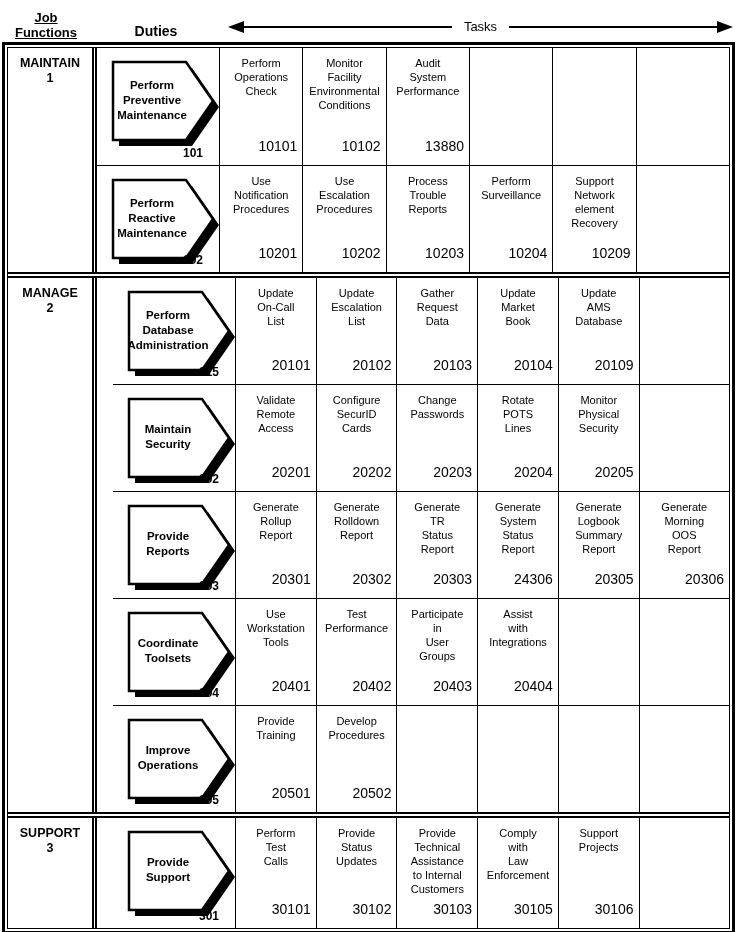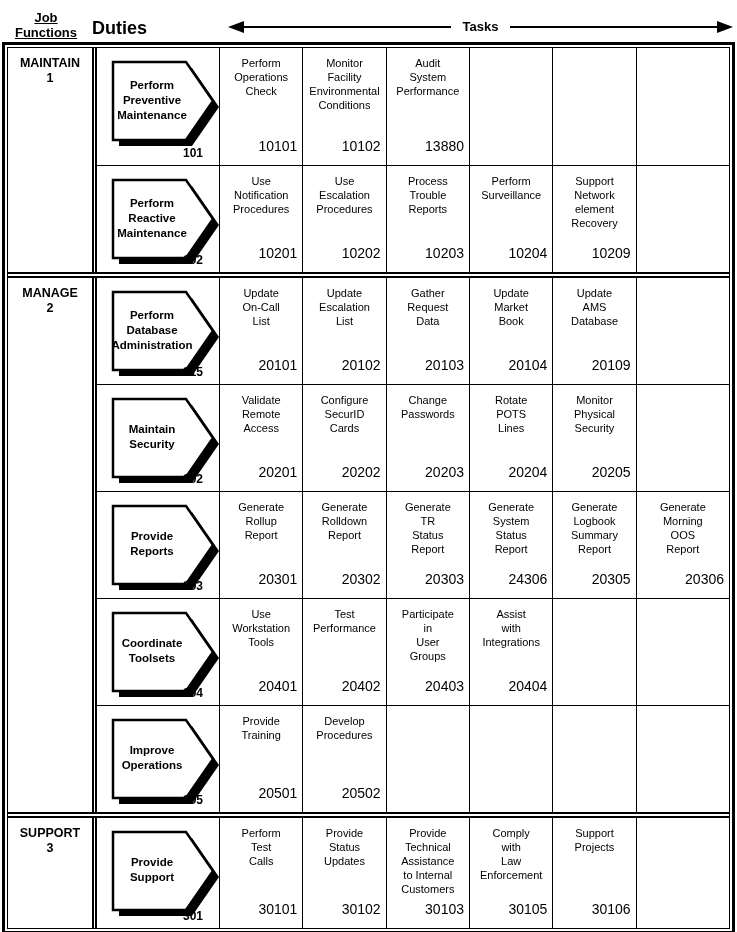--- a/index.html
+++ b/index.html
@@ -1,35 +1,35 @@
 <!DOCTYPE html>
 <html><head>
 <meta charset="utf-8">
 <style>
   html,body{margin:0;padding:0;background:#ffffff;}
   body{width:737px;height:932px;overflow:hidden;font-family:"Liberation Sans",sans-serif;color:#000;}
 
   
   .header{display:flex;align-items:flex-end;height:40px;padding-top:2px;}
   .hdr-jf{width:92px;text-align:center;font-weight:bold;font-size:13px;line-height:15px;white-space:pre-line;padding-bottom:2px;text-decoration:underline;}
-  .hdr-duties{width:128px;text-align:left;font-weight:bold;font-size:18px;padding-bottom:3px;}
+  .hdr-duties{width:128px;text-align:center;font-weight:bold;font-size:14px;padding-bottom:3px;}
   .hdr-tasks{flex:1;display:flex;align-items:center;padding:0 4px 8px 8px;}
   .ah{width:0;height:0;border-top:6px solid transparent;border-bottom:6px solid transparent;}
   .ah-left{border-right:16px solid #000;}
   .ah-right{border-left:16px solid #000;}
   .aline{flex:1;height:2px;background:#000;}
-  .tasks-word{font-weight:bold;font-size:13px;margin:0 12px;}
+  .tasks-word{font-weight:normal;font-size:13px;margin:0 12px;}
 
   
   .table-outer{margin:0 2px;border:3px solid #000;padding:2px;background:#fff;}
   .table-inner{border:1px solid #000;}
 
   
   .group{display:flex;}
-  .group + .group{border-top:6px double #000;}
+  .group + .group{border-top:6px double #000;gap:16px;}
   .jf-cell{width:84px;flex:0 0 84px;border-right:5px double #000;text-align:center;
            font-weight:bold;font-size:12.5px;line-height:15px;padding-top:8px;white-space:pre-line;}
   .rows-col{flex:1;display:flex;flex-direction:column;}
   .row{display:grid;grid-template-columns:122px repeat(5,1fr) 1.12fr;min-height:106px;}
   .row + .row{border-top:1px solid #000;}
   .group-0 .row-0{min-height:117px;}
   .group-2 .row-0{min-height:110px;}
 
   
   .dcell{position:relative;}

